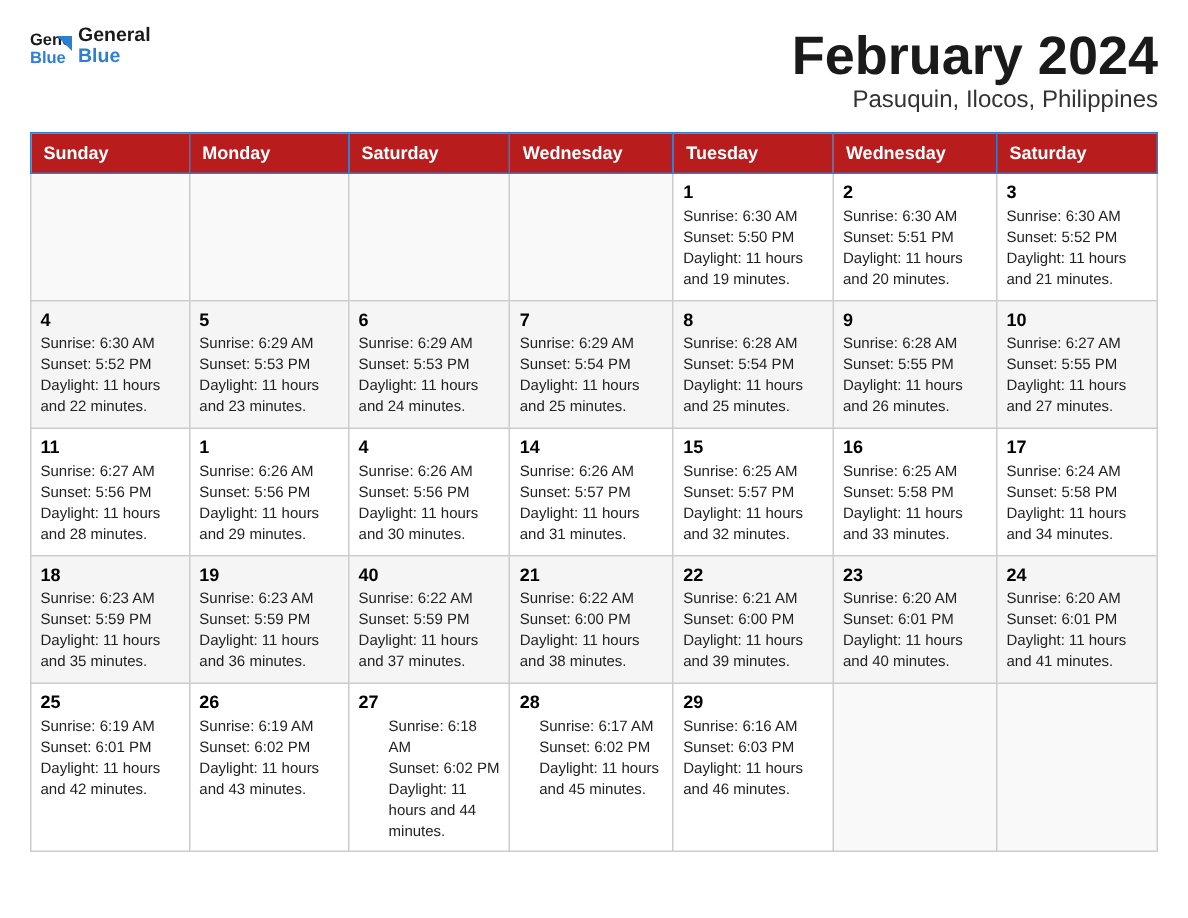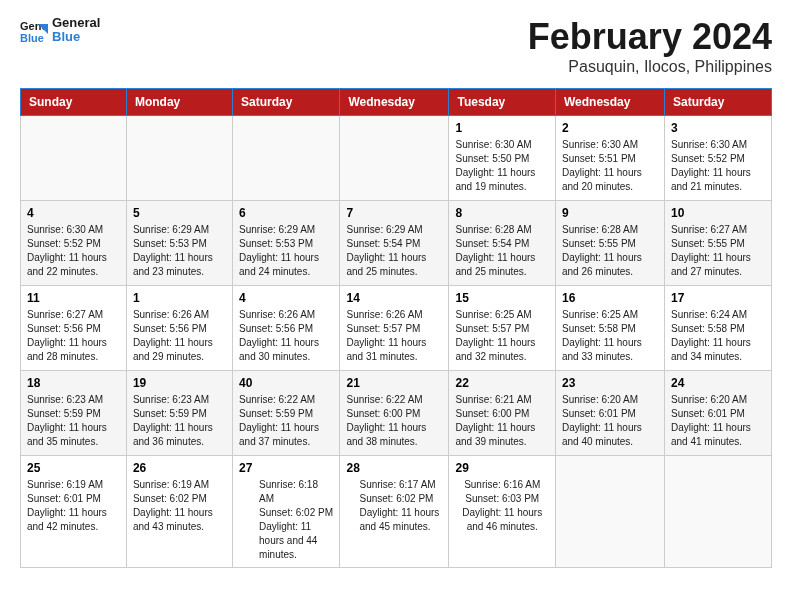--- a/index.html
+++ b/index.html
@@ -290,21 +290,21 @@
 Daylight: 11 hours and 44 minutes.</div>
         </td>
         <td>
           <span class="day-number">28</span>
           <div class="day-info" style="white-space: pre-line; margin-left: 13px;">Sunrise: 6:17 AM
 Sunset: 6:02 PM
 Daylight: 11 hours and 45 minutes.</div>
         </td>
         <td>
           <span class="day-number">29</span>
-          <div class="day-info" style="white-space: pre-line; text-align: center;">Sunrise: 6:16 AM
+          <div class="day-info" style="white-space: pre-line;">Sunrise: 6:16 AM
 Sunset: 6:03 PM
 Daylight: 11 hours and 46 minutes.</div>
         </td>
         <td class="empty-cell"></td>
         <td class="empty-cell"></td>
       </tr>
     </tbody>
 </table>
 
 </body></html>

